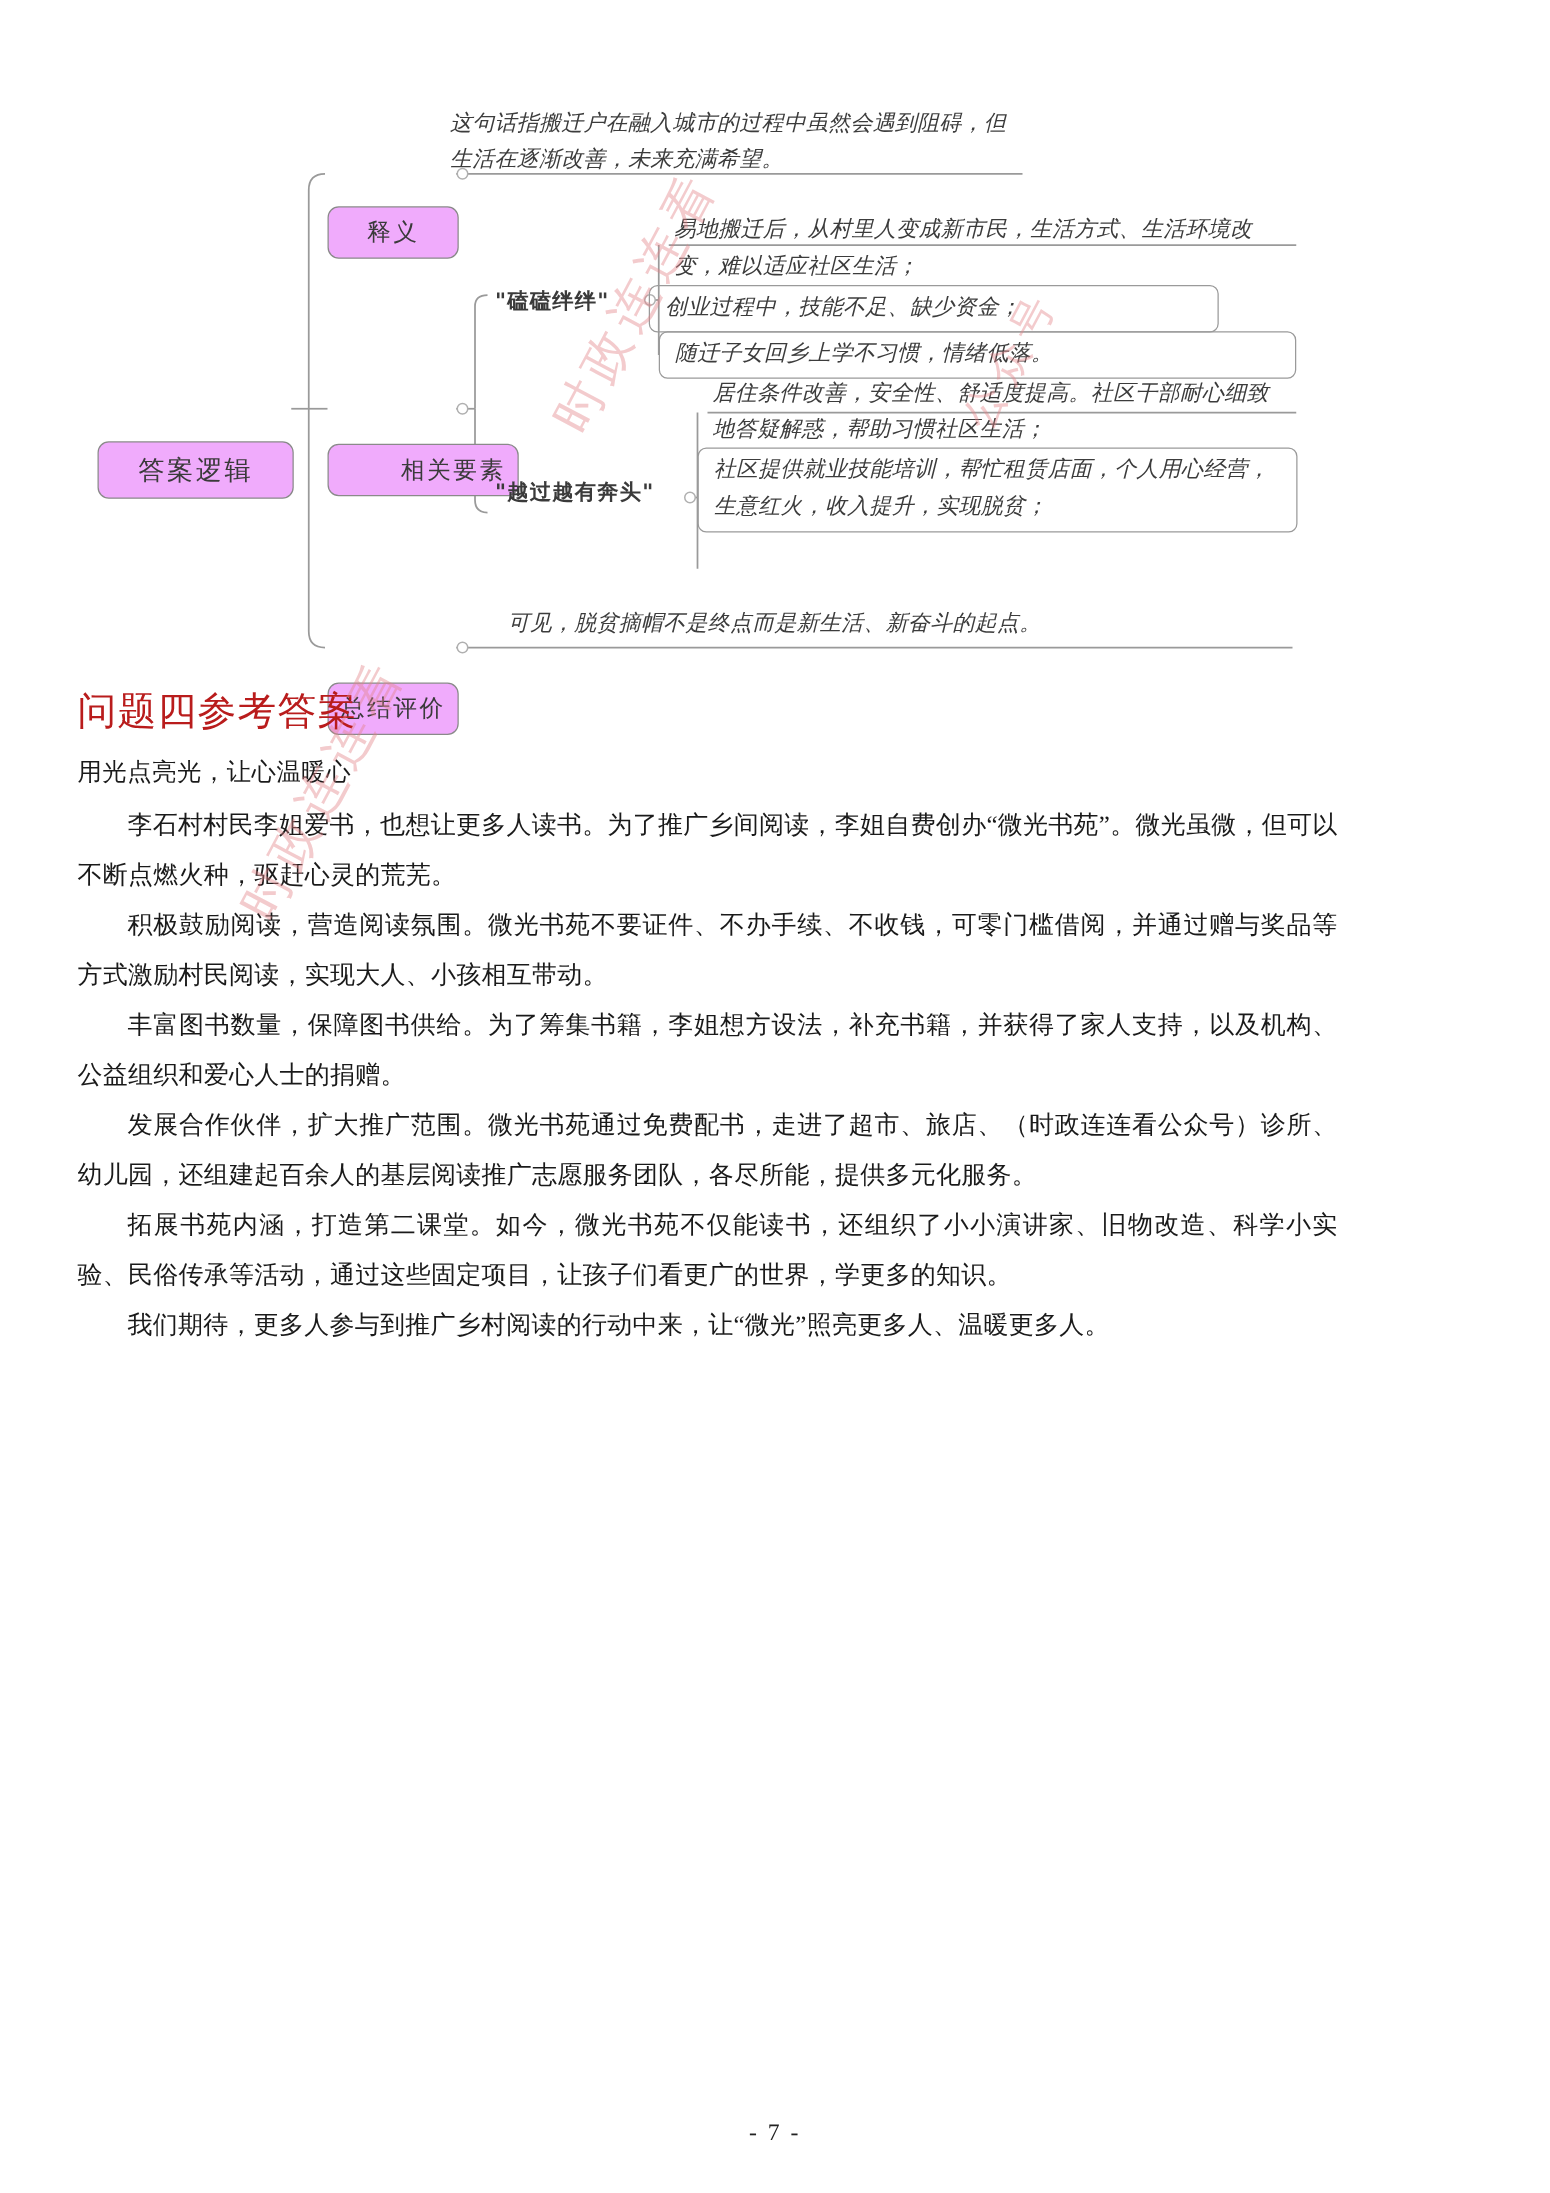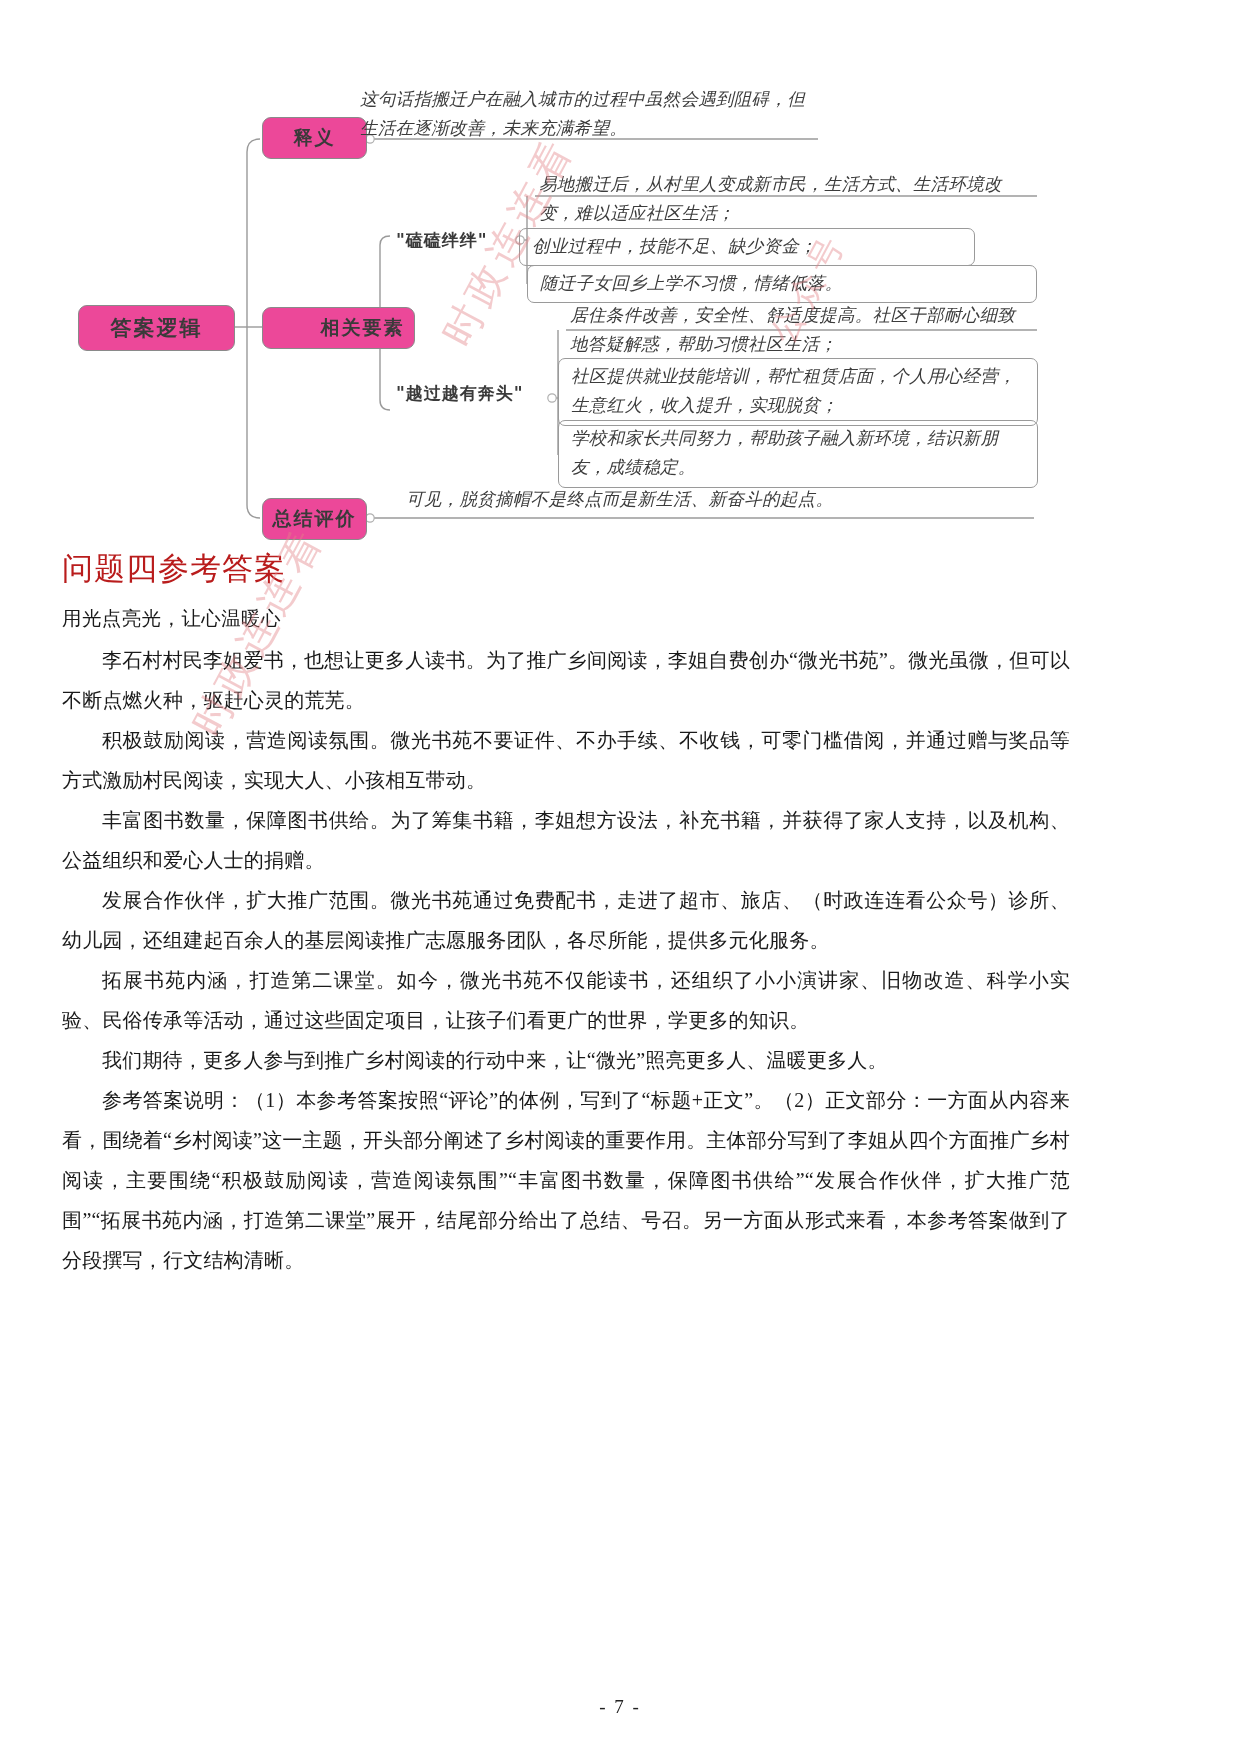--- a/index.html
+++ b/index.html
@@ -36,29 +36,30 @@
     position: absolute;
     left: 0;
     top: 0;
     width: 1240px;
     height: 600px;
   }
   .mm-node {
     position: absolute;
     border: 1.3px solid #8a8a8a;
     border-radius: 9px;
-    background: #ec4899;
-    font-family: "DejaVu Sans", "Liberation Sans", sans-serif;
-    font-weight: bold;
+    background: #f0abfc;
+    font-family: "DejaVu Sans", "Liberation Sans", sans-serif;
+    font-weight: normal;
     color: #3a3a3a;
     display: flex;
     align-items: center;
     justify-content: center;
     letter-spacing: 2px;
     white-space: nowrap;
+    margin-top: 48px;
   }
   .mm-root {
     left: 78px;
     top: 305px;
     width: 155px;
     height: 44px;
     font-size: 21px;
   }
   .mm-branch {
     width: 103px;
@@ -228,36 +229,34 @@
     <div class="mm-sub mm-s2">"越过越有奔头"</div>
 
     <div class="mm-leaf plain leaf-def">这句话指搬迁户在融入城市的过程中虽然会遇到阻碍，但生活在逐渐改善，未来充满希望。</div>
 
     <div class="mm-leaf plain leaf-k1">易地搬迁后，从村里人变成新市民，生活方式、生活环境改变，难以适应社区生活；</div>
     <div class="mm-leaf boxed leaf-k2">创业过程中，技能不足、缺少资金；</div>
     <div class="mm-leaf boxed leaf-k3">随迁子女回乡上学不习惯，情绪低落。</div>
 
     <div class="mm-leaf plain leaf-y1">居住条件改善，安全性、舒适度提高。社区干部耐心细致地答疑解惑，帮助习惯社区生活；</div>
     <div class="mm-leaf boxed leaf-y2">社区提供就业技能培训，帮忙租赁店面，个人用心经营，生意红火，收入提升，实现脱贫；</div>
-    <div class="mm-leaf boxed leaf-y3">学校和家长共同努力，帮助孩子融入新环境，结识新朋友，成绩稳定。</div>
 
     <div class="mm-leaf plain leaf-sum">可见，脱贫摘帽不是终点而是新生活、新奋斗的起点。</div>
   </div>
 
   <div class="doc">
     <h1>问题四参考答案</h1>
     <div class="subtitle">用光点亮光，让心温暖心</div>
 
     <p class="body-p">李石村村民李姐爱书，也想让更多人读书。为了推广乡间阅读，李姐自费创办“微光书苑”。微光虽微，但可以不断点燃火种，驱赶心灵的荒芜。</p>
     <p class="body-p">积极鼓励阅读，营造阅读氛围。微光书苑不要证件、不办手续、不收钱，可零门槛借阅，并通过赠与奖品等方式激励村民阅读，实现大人、小孩相互带动。</p>
     <p class="body-p">丰富图书数量，保障图书供给。为了筹集书籍，李姐想方设法，补充书籍，并获得了家人支持，以及机构、公益组织和爱心人士的捐赠。</p>
     <p class="body-p">发展合作伙伴，扩大推广范围。微光书苑通过免费配书，走进了超市、旅店、（时政连连看公众号）诊所、幼儿园，还组建起百余人的基层阅读推广志愿服务团队，各尽所能，提供多元化服务。</p>
     <p class="body-p">拓展书苑内涵，打造第二课堂。如今，微光书苑不仅能读书，还组织了小小演讲家、旧物改造、科学小实验、民俗传承等活动，通过这些固定项目，让孩子们看更广的世界，学更多的知识。</p>
     <p class="body-p">我们期待，更多人参与到推广乡村阅读的行动中来，让“微光”照亮更多人、温暖更多人。</p>
-    <p class="body-p">参考答案说明：（1）本参考答案按照“评论”的体例，写到了“标题+正文”。（2）正文部分：一方面从内容来看，围绕着“乡村阅读”这一主题，开头部分阐述了乡村阅读的重要作用。主体部分写到了李姐从四个方面推广乡村阅读，主要围绕“积极鼓励阅读，营造阅读氛围”“丰富图书数量，保障图书供给”“发展合作伙伴，扩大推广范围”“拓展书苑内涵，打造第二课堂”展开，结尾部分给出了总结、号召。另一方面从形式来看，本参考答案做到了分段撰写，行文结构清晰。</p>
   </div>
 
   <div class="watermark">
     <div class="wm-text wm-a">时政连连看</div>
     <div class="wm-text wm-b">时政连连看</div>
     <div class="wm-text wm-c">公众号</div>
   </div>
 
   <div class="footer">- 7 -</div>
 

